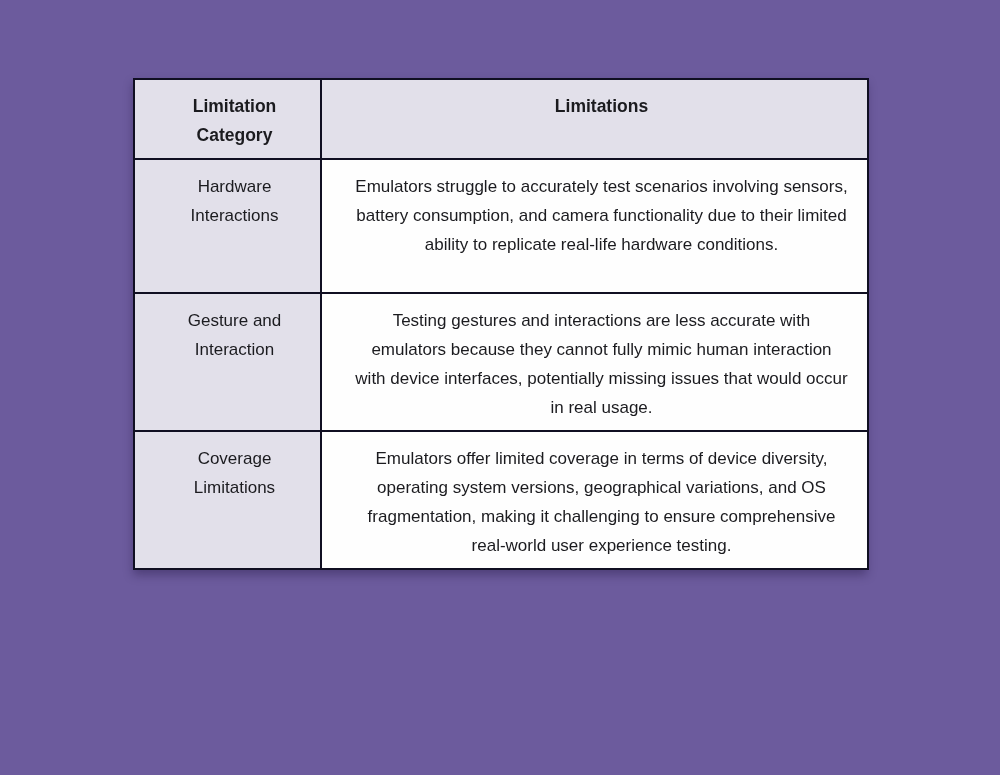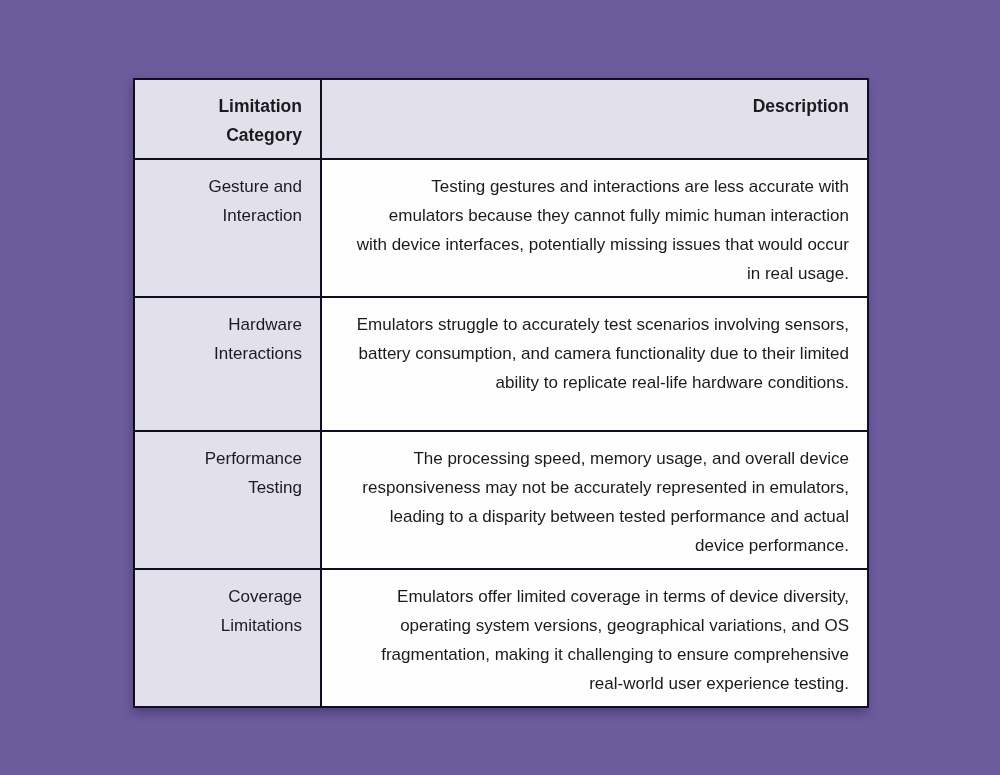--- a/index.html
+++ b/index.html
@@ -26,21 +26,21 @@
     table-layout: fixed;
     width: 734px;
     background: #ffffff;
   }
   table.limitations col.c-category { width: 187px; }
   table.limitations col.c-description { width: 547px; }
   table.limitations th,
   table.limitations td {
     border: 2px solid #100F22;
     vertical-align: top;
-    text-align: right;
+    text-align: center;
     padding: 12px 18px 8px 32px;
     color: #1B1B1F;
     font-size: 17px;
     line-height: 29px;
     word-wrap: break-word;
   }
   table.limitations th {
     background: #E2E0EA;
     font-weight: bold;
     font-size: 17.5px;
@@ -66,35 +66,31 @@
 
 <div class="table-wrap">
   <table class="limitations">
     <colgroup>
       <col class="c-category">
       <col class="c-description">
     </colgroup>
     <thead>
       <tr>
         <th>Limitation Category</th>
-        <th>Description</th>
+        <th>Limitations</th>
       </tr>
     </thead>
     <tbody>
-      <tr>
-        <td class="cell-category">Gesture and Interaction</td>
-        <td class="cell-description">Testing gestures and interactions are less accurate with emulators because they cannot fully mimic human interaction with device interfaces, potentially missing issues that would occur in real usage.</td>
-      </tr>
       <tr>
         <td class="cell-category">Hardware Interactions</td>
         <td class="cell-description">Emulators struggle to accurately test scenarios involving sensors, battery consumption, and camera functionality due to their limited ability to replicate real-life hardware conditions.</td>
       </tr>
       <tr>
-        <td class="cell-category">Performance Testing</td>
-        <td class="cell-description">The processing speed, memory usage, and overall device responsiveness may not be accurately represented in emulators, leading to a disparity between tested performance and actual device performance.</td>
+        <td class="cell-category">Gesture and Interaction</td>
+        <td class="cell-description">Testing gestures and interactions are less accurate with emulators because they cannot fully mimic human interaction with device interfaces, potentially missing issues that would occur in real usage.</td>
       </tr>
       <tr>
         <td class="cell-category">Coverage Limitations</td>
         <td class="cell-description">Emulators offer limited coverage in terms of device diversity, operating system versions, geographical variations, and OS fragmentation, making it challenging to ensure comprehensive real-world user experience testing.</td>
       </tr>
     </tbody>
   </table>
 </div>
 
 </body></html>

